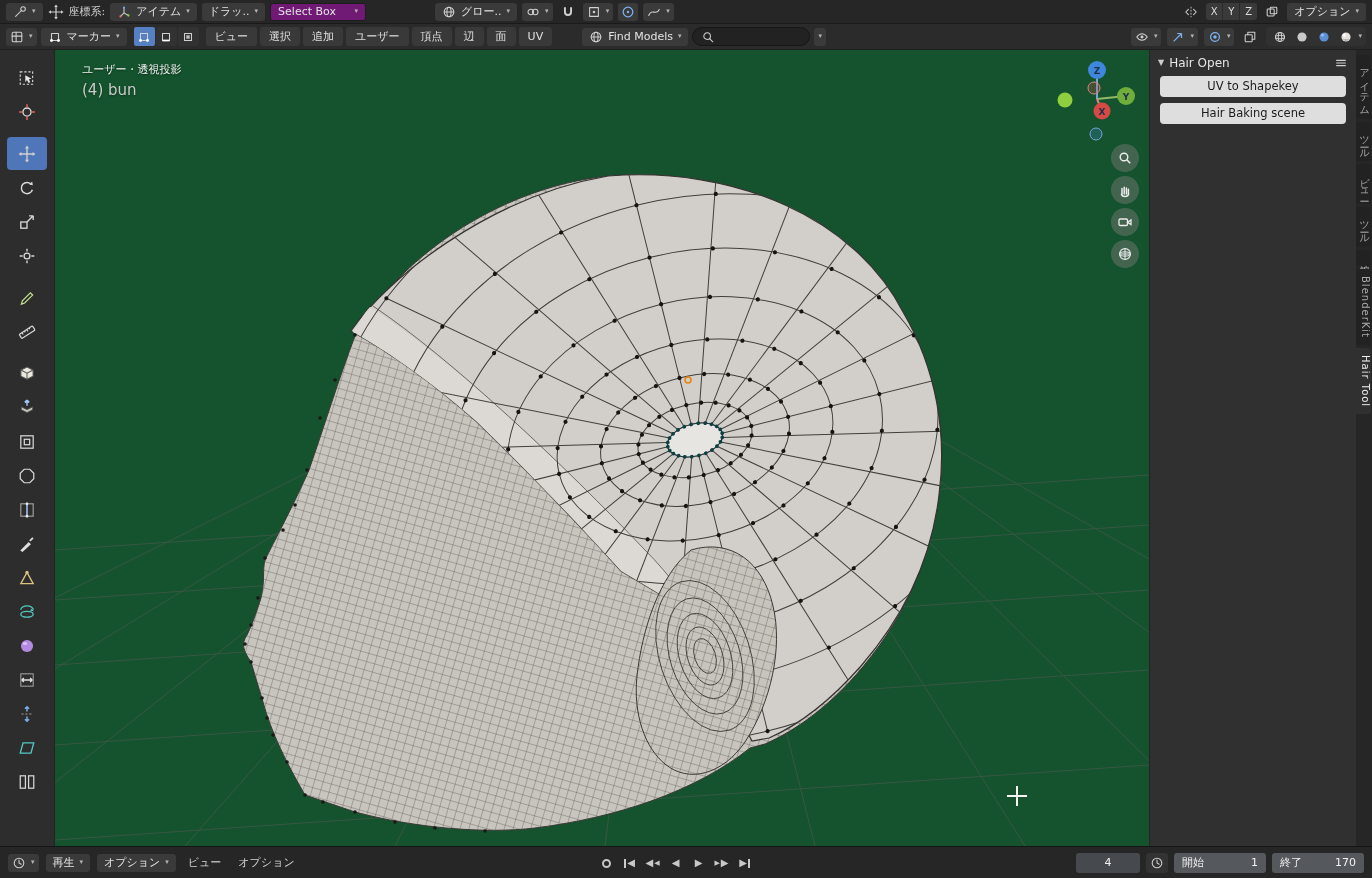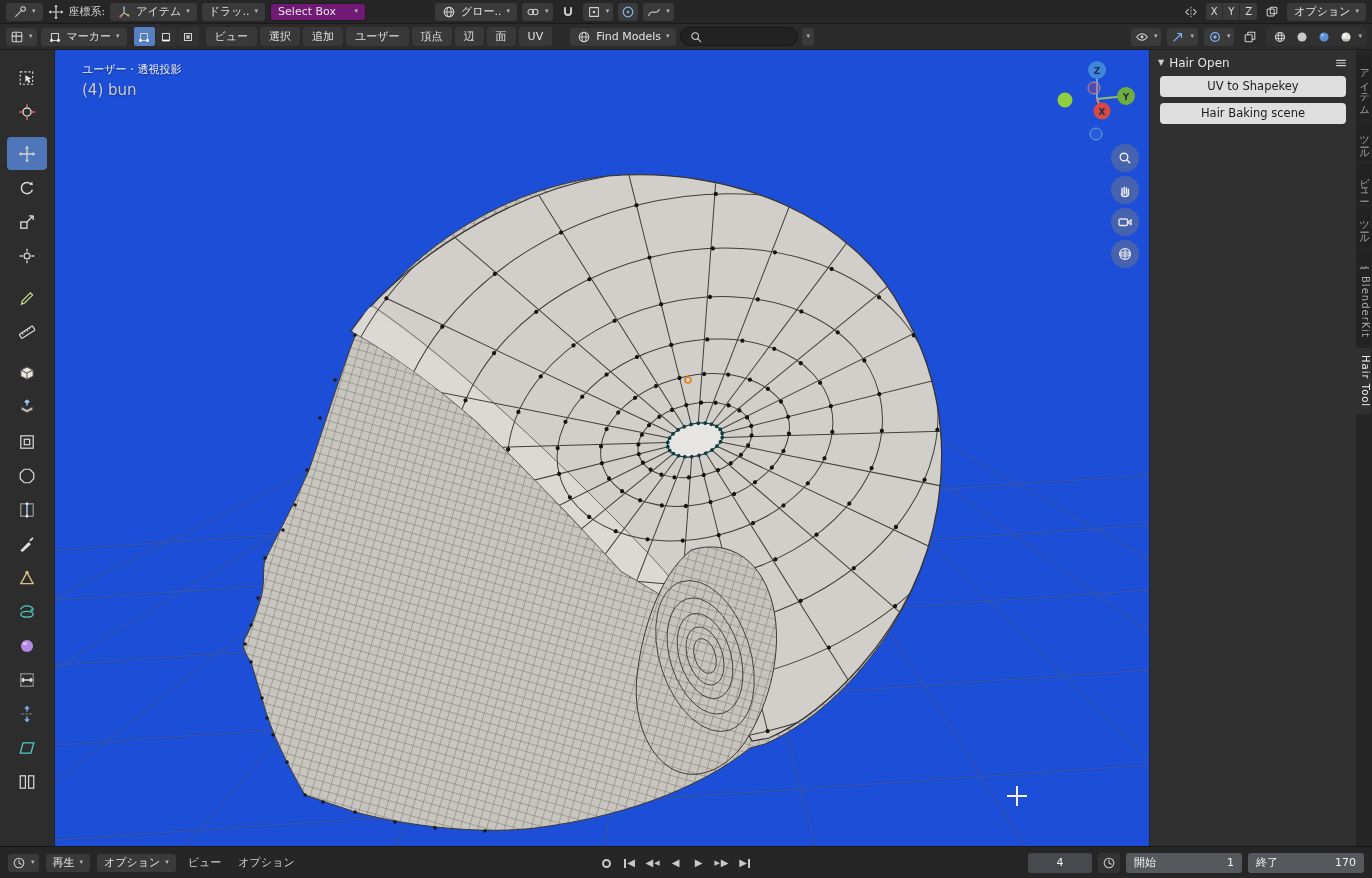--- a/index.html
+++ b/index.html
@@ -32,21 +32,21 @@
   .searchinput{background:transparent;border:none;outline:none;color:#ddd;font-size:11px;width:80px;font-family:inherit}
   .hdr-right{margin-left:auto;display:flex;align-items:center;gap:6px}
   .shadegrp{display:flex;align-items:center;gap:2px;background:#313131;border-radius:3px;padding:1px 4px;height:19px}
 
   
   .main{display:flex;height:796px;position:relative}
   .tools{width:55px;background:#2d2d2d;border-right:1px solid #222;padding-top:10px}
   .tbtn{width:40px;height:33px;margin:1px auto;display:flex;align-items:center;justify-content:center;border-radius:4px}
   .tbtn.active{background:#4f76b8}
   .tbtn.grp{margin-top:9px}
-  .viewport{position:relative;flex:1;background:#1d4ed8;overflow:hidden}
+  .viewport{position:relative;flex:1;background:#14532d;overflow:hidden}
   #scene{position:absolute;inset:0}
   .vp-label{position:absolute;left:27px;top:12px;font-size:11px;color:#f2f2f2;text-shadow:0 1px 2px rgba(0,0,0,.45);pointer-events:none}
   .vp-obj{position:absolute;left:27px;top:31px;font-size:15px;color:#cbcbcb;text-shadow:0 1px 2px rgba(0,0,0,.35);pointer-events:none}
   .gizmo{position:absolute;left:997px;top:4px;width:90px;height:90px}
   .gz{font-size:9px;font-weight:bold;fill:#20304a;text-anchor:middle}
   .navcol{position:absolute;left:1056px;top:94px;display:flex;flex-direction:column;gap:4px}
   .navbtn{width:28px;height:28px;border-radius:50%;background:rgba(125,125,125,.45);display:flex;align-items:center;justify-content:center}
   .cross{position:absolute;left:952px;top:736px;width:20px;height:20px;pointer-events:none}
   .cross::before{content:"";position:absolute;left:9px;top:0;width:2px;height:20px;background:#f4f4f4;box-shadow:0 0 1px #444}
   .cross::after{content:"";position:absolute;top:9px;left:0;height:2px;width:20px;background:#f4f4f4;box-shadow:0 0 1px #444}
@@ -66,21 +66,21 @@
   .menu-flat{font-size:11px;color:#d5d5d5;padding:0 5px}
   .transport{position:absolute;left:596px;top:6px;display:flex;gap:2px}
   .pbk{min-width:21px;height:20px;display:flex;align-items:center;justify-content:center;gap:1px;border-radius:3px;color:#c9c9c9}
   .tri{font-size:10px;color:#c9c9c9;line-height:1}
   .tri.sm{font-size:7px}
   .vbar{width:2px;height:9px;background:#c9c9c9;display:inline-block}
   .rec{width:9px;height:9px;border:2px solid #c6c6c6;border-radius:50%;display:inline-block}
   .fgroup{margin-left:auto;display:flex;align-items:center;gap:6px}
   .field{background:#55585c;border-radius:3px;height:20px;display:flex;align-items:center;justify-content:space-between;padding:0 8px;font-size:11px;color:#f2f2f2}
   .field.frame{background:#46494d;width:64px;justify-content:center}
-  .field.range{width:116px}
+  .field.range{width:92px}
   .clockbtn{width:22px;height:20px;border-radius:3px;background:#333;display:flex;align-items:center;justify-content:center}
 </style>
 </head>
 <body>
 
 <header class="topbar">
   <div class="dd">
     <span class="icon">
         <svg viewBox="0 0 16 16" width="14" height="14">
           <path d="M3 13 10 6" stroke="#d0d0d0" stroke-width="1.2" fill="none" stroke-linecap="round" stroke-linejoin="round"></path>
@@ -248,21 +248,21 @@
   <div id="menu-row" class="menurow">
       <div class="mbtn">ビュー</div>
       <div class="mbtn">選択</div>
       <div class="mbtn">追加</div>
       <div class="mbtn">ユーザー</div>
       <div class="mbtn">頂点</div>
       <div class="mbtn">辺</div>
       <div class="mbtn">面</div>
       <div class="mbtn">UV</div>
     </div>
-  <div class="dd" style="margin-left:14px">
+  <div class="dd" style="margin-left:26px">
     <span class="icon">
         <svg viewBox="0 0 16 16" width="14" height="14">
           <circle cx="8" cy="8" r="5.5" stroke="#d0d0d0" stroke-width="1.2" fill="none" stroke-linecap="round" stroke-linejoin="round"></circle>
           <ellipse cx="8" cy="8" rx="2.4" ry="5.5" stroke="#d0d0d0" stroke-width="1.2" fill="none" stroke-linecap="round" stroke-linejoin="round"></ellipse>
           <path d="M2.5 8h11" stroke="#d0d0d0" stroke-width="1.2" fill="none" stroke-linecap="round" stroke-linejoin="round"></path>
         </svg>
       </span>
     <span>Find Models</span>
     <span class="chev">▾</span>
   </div>

